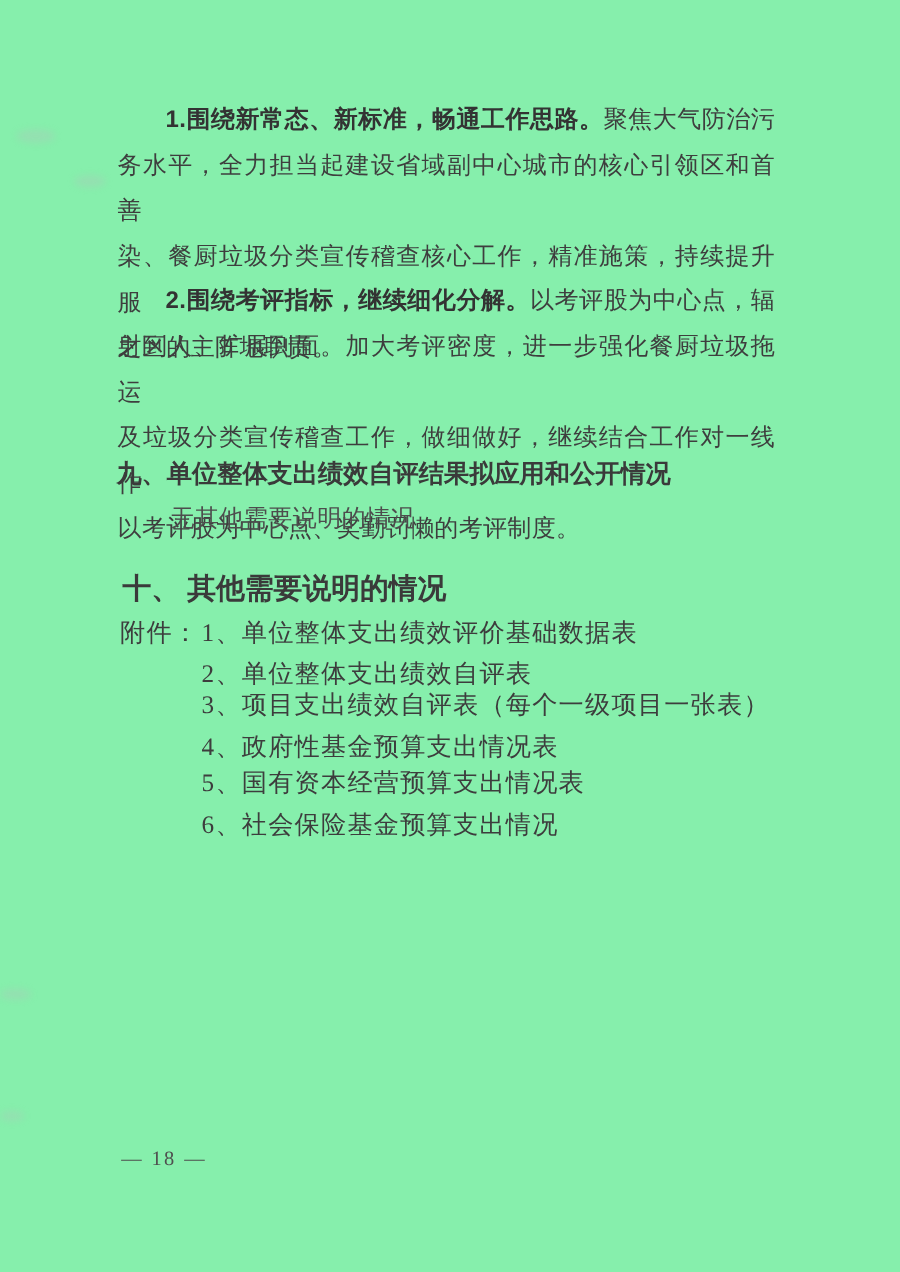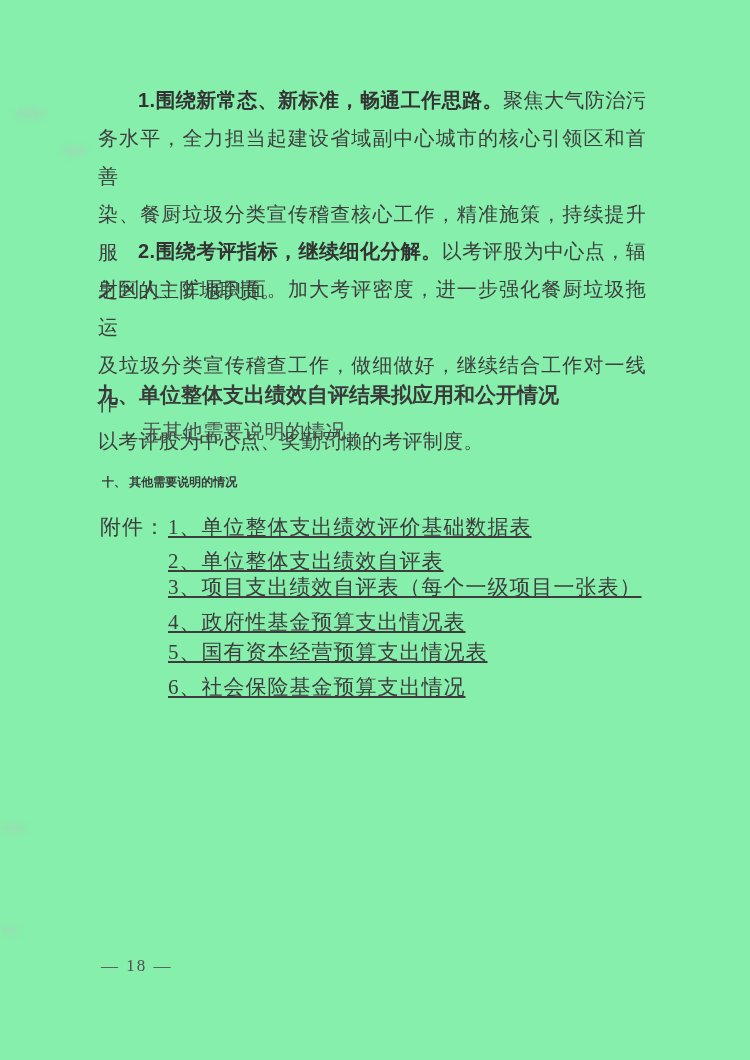--- a/index.html
+++ b/index.html
@@ -43,21 +43,21 @@
   #para2 { top: 232px; }
 
   .sec-heading {
     position: absolute;
     font-family: "Liberation Sans", "DejaVu Sans", sans-serif;
     font-weight: 700;
     color: #3a3a3a;
     white-space: nowrap;
   }
   #sec9-heading  { left: 97px;  top: 381px; font-size: 21px; }
-  #sec10-heading { left: 102px; top: 474px; font-size: 12px; }
+  #sec10-heading { left: 102px; top: 474px; font-size: 24px; font-family: Liberation Serif, serif; }
 
   .note-line {
     position: absolute;
     left: 142px;
     top: 418px;
     font-size: 20px;
     letter-spacing: 0.4px;
     color: #4d4d4d;
     white-space: nowrap;
   }
@@ -73,21 +73,20 @@
     white-space: nowrap;
   }
   .att-item {
     position: absolute;
     left: 168px;
     font-size: 21px;
     line-height: 26px;
     letter-spacing: 1px;
     color: #3d3d3d;
     white-space: nowrap;
-    text-decoration: underline;
   }
   #att-item-1 { top: 514px; }
   #att-item-2 { top: 548px; }
   #att-item-3 { top: 574px; }
   #att-item-4 { top: 609px; }
   #att-item-5 { top: 639px; }
   #att-item-6 { top: 674px; }
 
   .page-footer {
     position: absolute;

